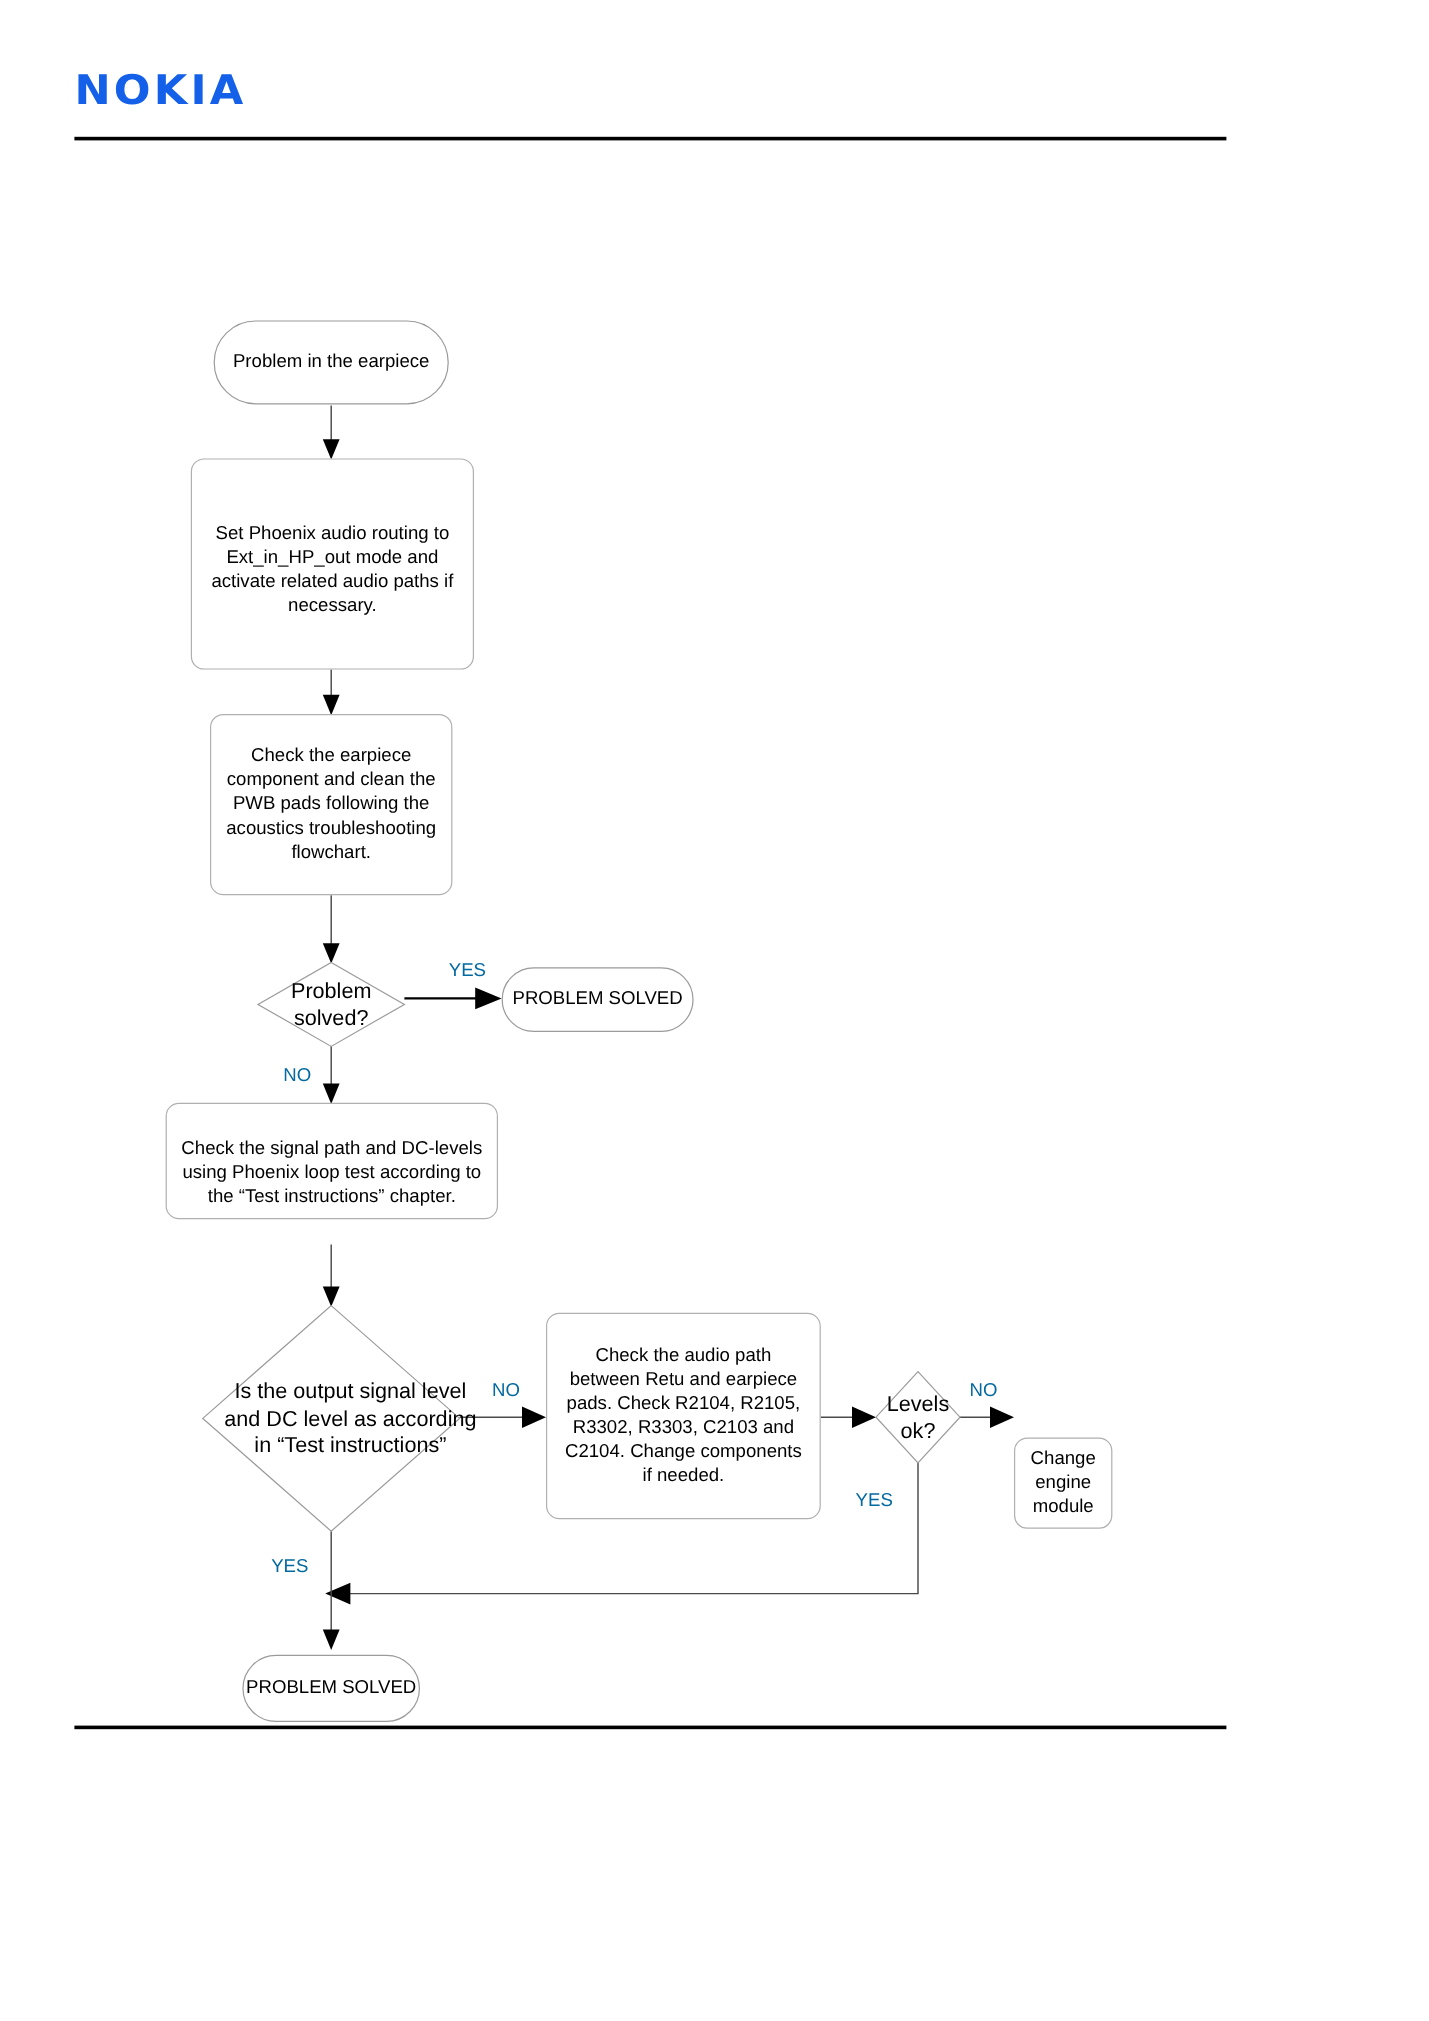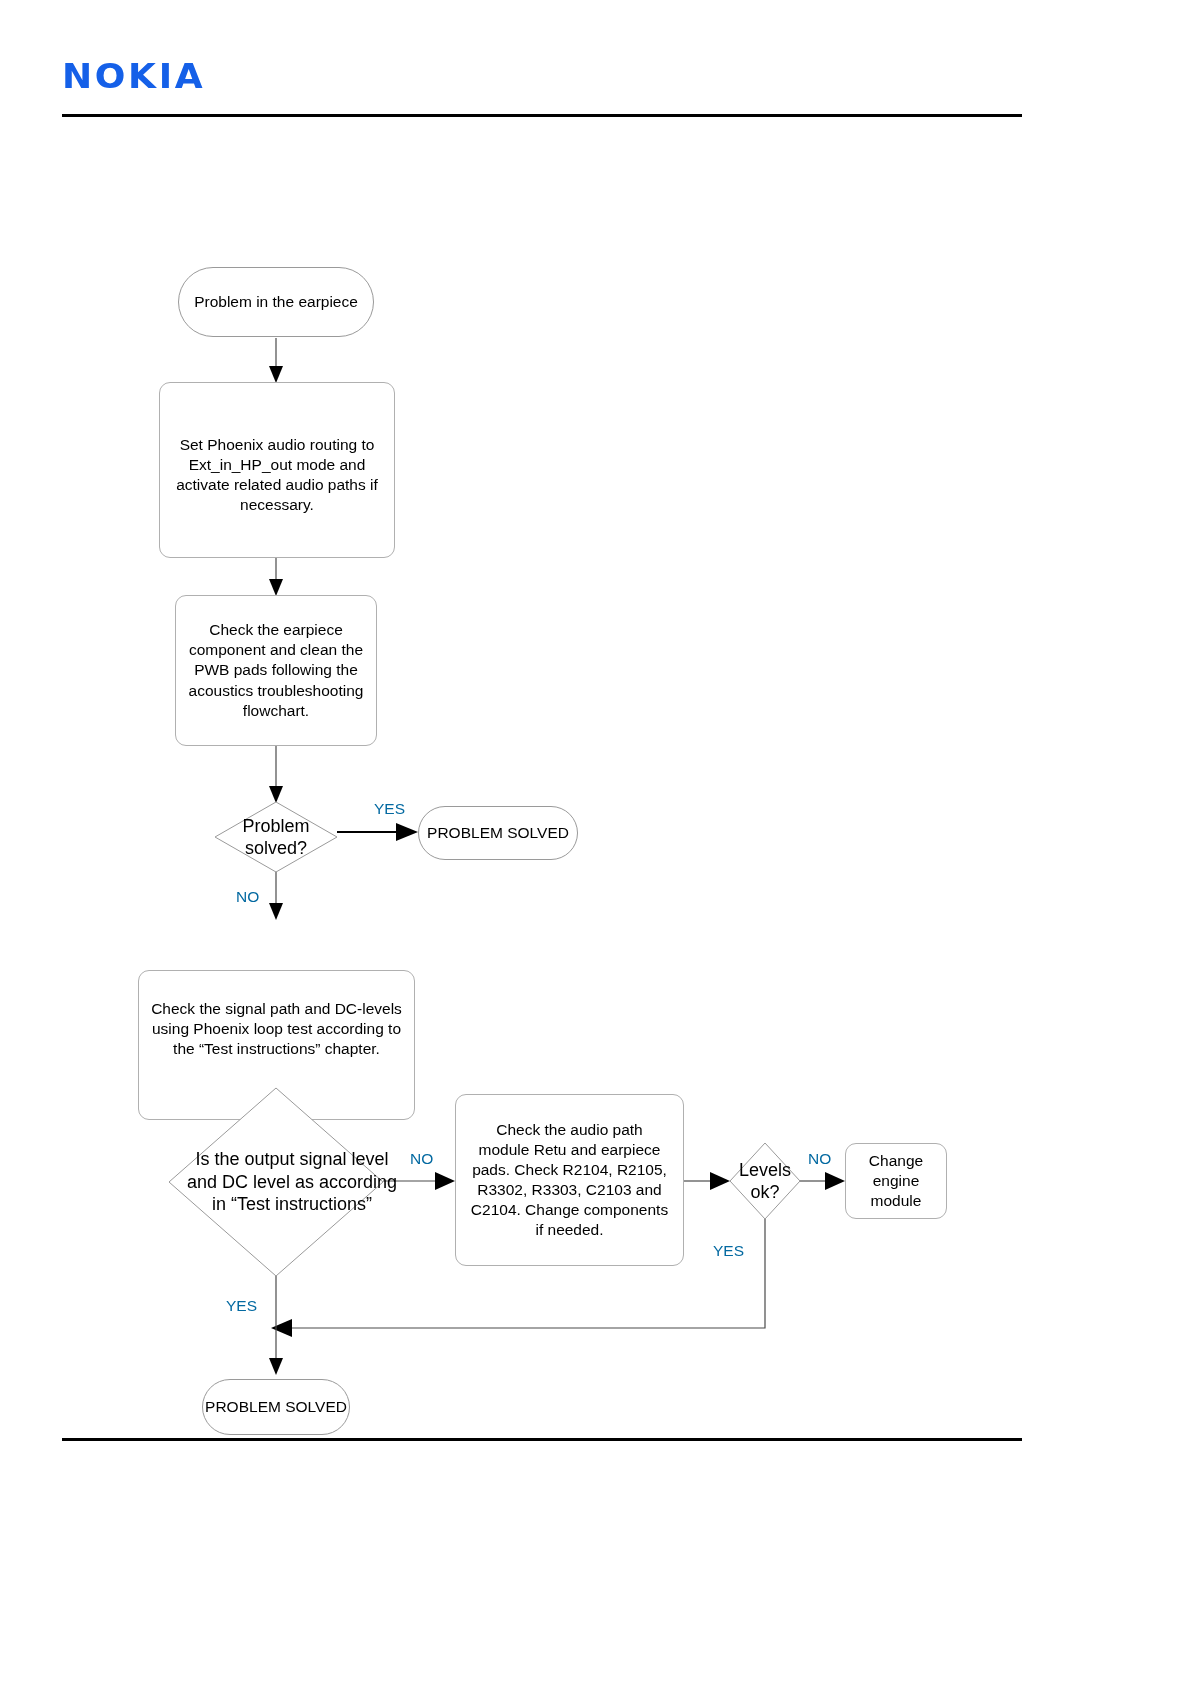--- a/index.html
+++ b/index.html
@@ -120,43 +120,43 @@
     <svg width="122" height="70" viewBox="0 0 122 70">
       <polygon points="61,0 122,35 61,70 0,35" fill="#ffffff" stroke="#9a9a9a" stroke-width="1"></polygon>
     </svg>
     <div class="diamond-label">Problem solved?</div>
   </div>
 
   <div class="node stadium" style="left:418px;top:806px;width:160px;height:54px;">
     <span>PROBLEM SOLVED</span>
   </div>
 
-  <div class="node rect topalign" style="left:138px;top:970px;width:277px;height:150px;">
+  <div class="node rect topalign" style="left:138px;top:919px;width:277px;height:97px;">
     <span style="margin-top:14px;">Check the signal path and DC-levels using Phoenix loop test according to the “Test instructions” chapter.</span>
   </div>
 
   <div class="diamond-wrap" style="left:169px;top:1088px;width:214px;height:188px;">
     <svg width="214" height="188" viewBox="0 0 214 188">
       <polygon points="107,0 214,94 107,188 0,94" fill="#ffffff" stroke="#9a9a9a" stroke-width="1"></polygon>
     </svg>
     <div class="diamond-label" style="padding:0 16px;">Is the output signal level and DC level as according in “Test instructions”</div>
   </div>
 
   <div class="node rect" style="left:455px;top:1094px;width:229px;height:172px;">
-    <span style="padding:0 8px;">Check the audio path module Retu and earpiece pads. Check R2104, R2105, R3302, R3303, C2103 and C2104. Change components if needed.</span>
+    <span style="padding:0 8px;">Check the audio path between Retu and earpiece pads. Check R2104, R2105, R3302, R3303, C2103 and C2104. Change components if needed.</span>
   </div>
 
   <div class="diamond-wrap" style="left:730px;top:1143px;width:70px;height:76px;">
     <svg width="70" height="76" viewBox="0 0 70 76">
       <polygon points="35,0 70,38 35,76 0,38" fill="#ffffff" stroke="#9a9a9a" stroke-width="1"></polygon>
     </svg>
     <div class="diamond-label">Levels ok?</div>
   </div>
 
-  <div class="node rect" style="left:845px;top:1143px;width:102px;height:76px;">
+  <div class="node rect" style="left:845px;top:1198px;width:82px;height:76px;">
     <span>Change engine module</span>
   </div>
 
   <div class="node stadium" style="left:202px;top:1379px;width:148px;height:56px;">
     <span>PROBLEM SOLVED</span>
   </div>
 
   <div class="conn-label" style="left:374px;top:801px;">YES</div>
   <div class="conn-label" style="left:236px;top:889px;">NO</div>
   <div class="conn-label" style="left:410px;top:1151px;">NO</div>

